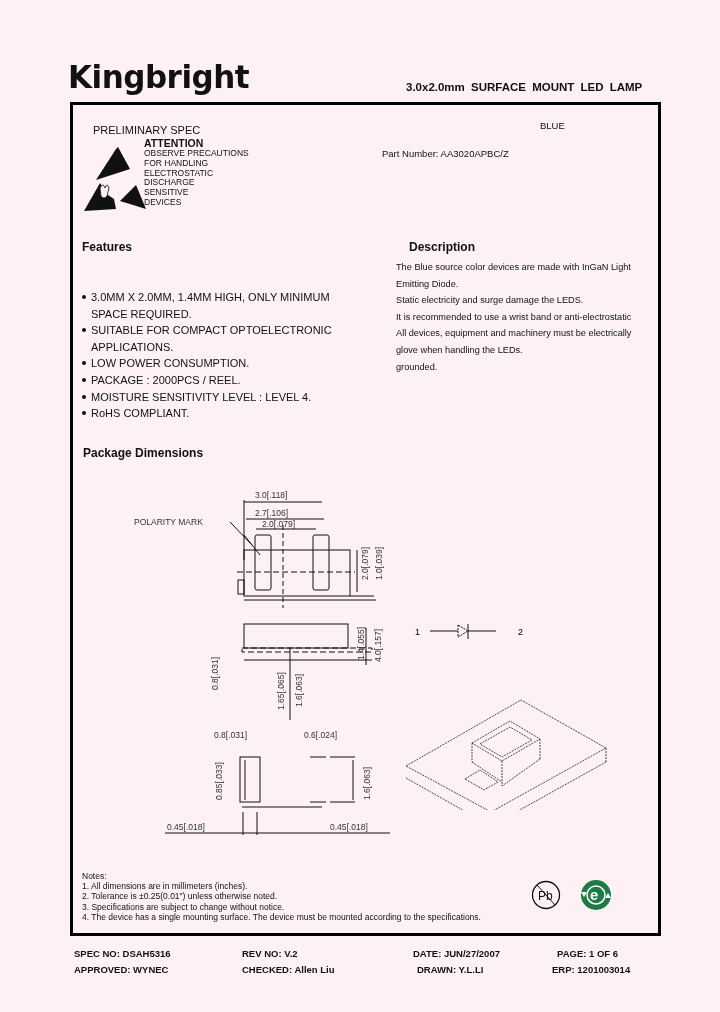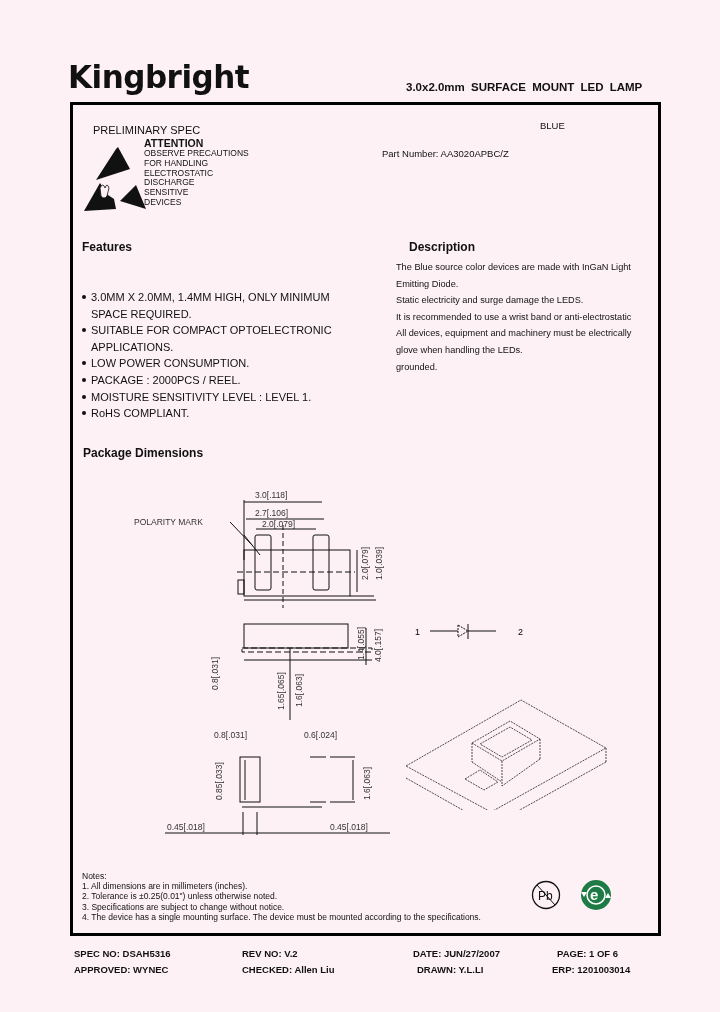--- a/index.html
+++ b/index.html
@@ -73,21 +73,21 @@
   <div class="item">
       <span class="bullet"></span>
       <div>LOW POWER CONSUMPTION.</div>
     </div>
   <div class="item">
       <span class="bullet"></span>
       <div>PACKAGE : 2000PCS / REEL.</div>
     </div>
   <div class="item">
       <span class="bullet"></span>
-      <div>MOISTURE SENSITIVITY LEVEL : LEVEL 1.</div>
+      <div>MOISTURE SENSITIVITY LEVEL : LEVEL 4.</div>
     </div>
   <div class="item">
       <span class="bullet"></span>
       <div>RoHS COMPLIANT.</div>
     </div>
 </div>
 
 <div class="abs h2 desc-h">Description</div>
 <div class="abs desc-text">
   <div>The Blue source color devices are made with InGaN Light</div>

